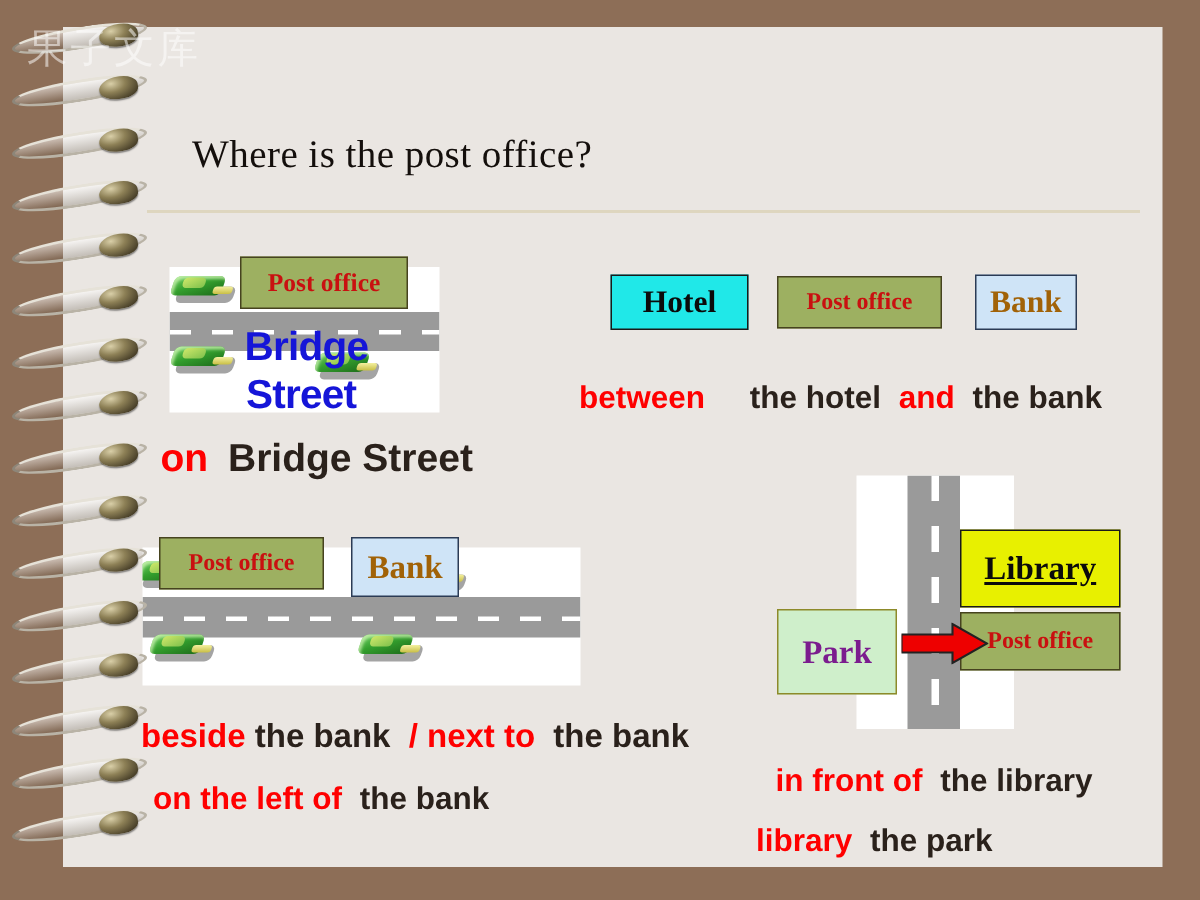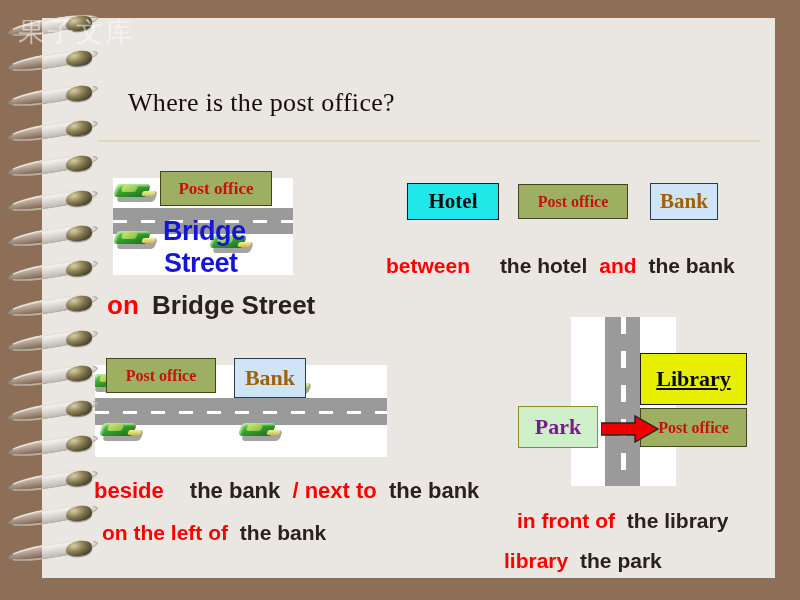--- a/index.html
+++ b/index.html
@@ -271,35 +271,35 @@
     <div class="shadow"></div>
       <div class="body"></div>
       <div class="roof"></div>
       <div class="nose"></div>
   </div>
 </div>
 <div class="lbl lbl-po" style="left:106px;top:358px;width:110px;height:35px;font-size:16px;">Post office</div>
 <div class="lbl lbl-bank" style="left:234px;top:358px;width:72px;height:40px;font-size:22px;">Bank</div>
 
 <div class="cap" style="left:94px;top:478px;font-size:22px;">
-  <span class="r" style="margin-right: 20px;">beside</span>
+  <span class="r" style="margin-right: 0;">beside</span>
   <span style="margin-right: 6px;">the bank</span>
   <span class="r" style="margin-right: 6px;">/ next to</span>
   <span style="margin-right: 6px;">the bank</span>
 </div>
 <div class="cap" style="left:102px;top:521px;font-size:21px;">
   <span class="r" style="margin-right: 6px;">on the left of</span>
   <span style="margin-right: 6px;">the bank</span>
 </div>
 
 <div class="scene" style="left:571px;top:317px;width:105px;height:169px;">
   <div class="road-v" style="left:34px;width:35px;"></div>
 </div>
 <div class="lbl lbl-library" style="left:640px;top:353px;width:107px;height:52px;font-size:22px;text-decoration:underline;">Library</div>
-<div class="lbl lbl-park" style="left:518px;top:406px;width:80px;height:42px;font-size:22px;">Park</div>
+<div class="lbl lbl-park" style="left:518px;top:406px;width:80px;height:57px;font-size:22px;">Park</div>
 <div class="lbl lbl-po" style="left:640px;top:408px;width:107px;height:39px;font-size:16px;">Post office</div>
 
 <div id="arrow">
   <svg viewBox="0 0 58 28" width="58" height="28" aria-hidden="true">
     <path d="M0 8 L34 8 L34 1 L57 14 L34 27 L34 20 L0 20 Z" fill="#EE0000" stroke="#222" stroke-width="1.4"></path>
   </svg>
 </div>
 
 <div class="cap" style="left:517px;top:509px;font-size:21px;">
   <span class="r" style="margin-right: 6px;">in front of</span>

